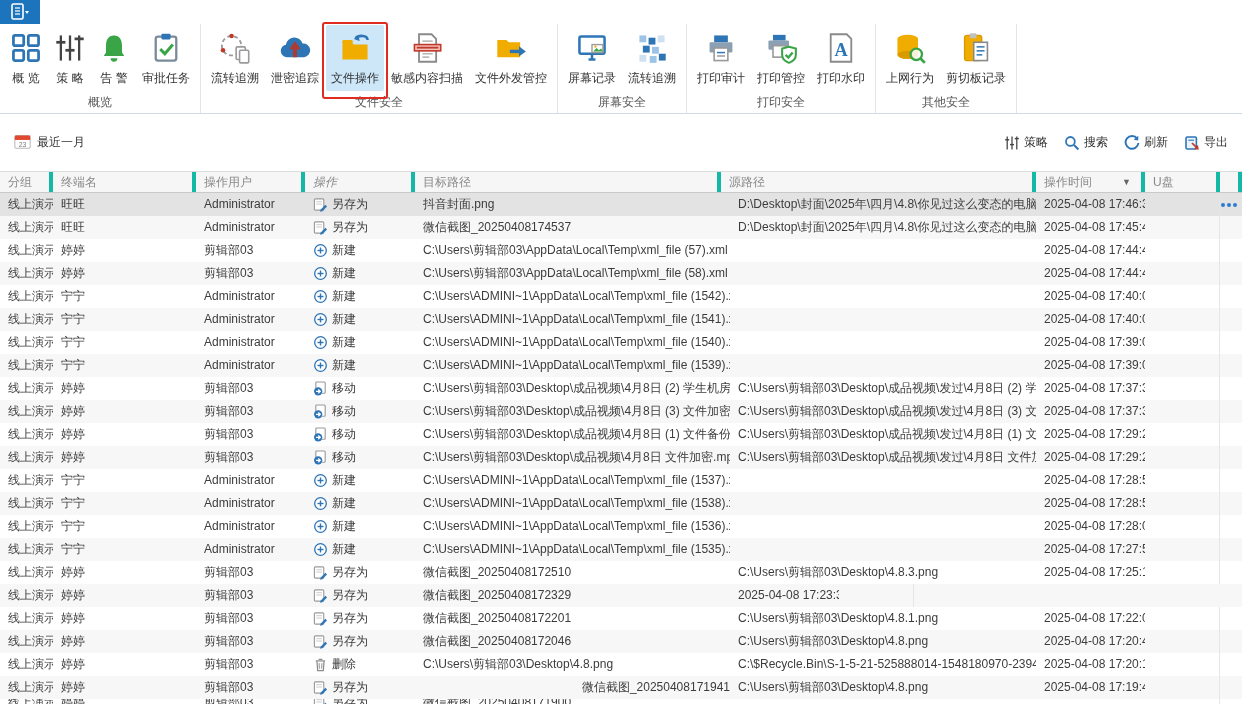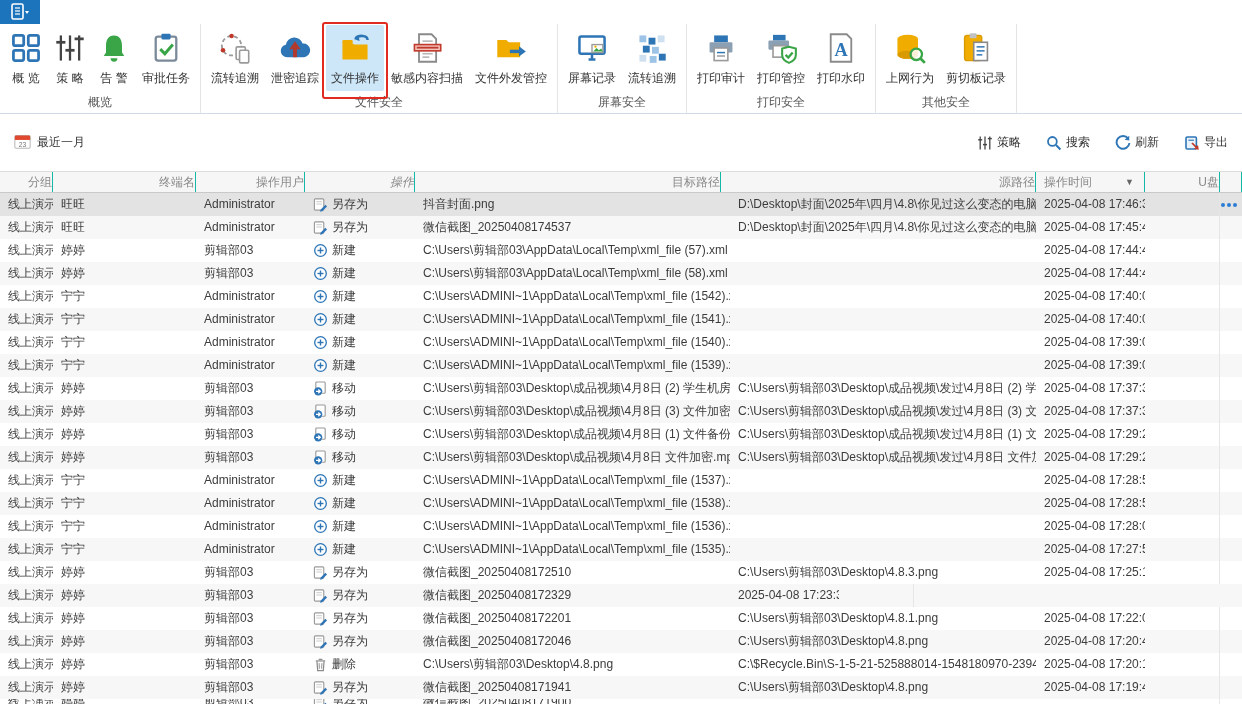--- a/index.html
+++ b/index.html
@@ -21,27 +21,27 @@
   .rbtn { position:relative; display:flex; flex-direction:column; align-items:center; justify-content:flex-start; gap:4px; padding:5px 5px 4px; margin:0 1px; font-size:12px; color:#333; cursor:pointer; border-radius:2px; }
   .rbtn .ric { height:36px; display:flex; align-items:center; justify-content:center; }
   .rbtn.hl { background:#cde7f8; }
   .rbtn.hl::after { content:""; position:absolute; left:-4px; right:-4px; top:-3px; bottom:-8px; border:2px solid #e02b20; border-radius:3px; pointer-events:none; }
   .rlabel { text-align:center; font-size:12px; color:#555; padding:3px 0 5px; }
 
   
   .filterbar { height:57px; display:flex; align-items:center; padding:0 14px; background:#fff; }
   .datefilter { display:flex; align-items:center; gap:6px; font-size:12px; color:#333; cursor:pointer; }
   .spacer { flex:1; }
-  .factions { display:flex; align-items:center; gap:25px; }
+  .factions { display:flex; align-items:center; gap:16px; }
   .faction { display:flex; align-items:center; gap:4px; font-size:12px; color:#333; cursor:pointer; }
 
   
   .tbl { width:1242px; }
   .thead { display:flex; height:22px; background:#f6f6f6; border-top:1px solid #dcdcdc; border-bottom:1px solid #c9c9c9; }
-  .th { font-size:12px; color:#8a8a8a; line-height:20px; padding-left:8px; border-right:1px solid #14b8a6; white-space:nowrap; overflow:hidden; display:flex; align-items:center; cursor:pointer;justify-content:flex-end; }
+  .th { font-size:12px; color:#8a8a8a; line-height:20px; padding-left:8px; border-right:4px solid #14b8a6; white-space:nowrap; overflow:hidden; display:flex; align-items:center; cursor:pointer; }
   .th .caret { margin-left:auto; margin-right:10px; font-size:9px; color:#666; }
   .trow { display:flex; height:23px; position:relative; cursor:pointer; }
   .trow.alt { background:#f7f7f7; }
   .trow.sel { background:#e3e3e3; }
   .trow.partial { height:6px; overflow:hidden; }
   .td { font-size:12px; color:#3c3c3c; line-height:23px; padding-left:8px; white-space:nowrap; overflow:hidden; display:flex; align-items:center; gap:4px; }
   .td.usb { border-right:1px solid #e6e6e6; }
   .ellipsis { position:absolute; right:5px; top:0; height:23px; display:flex; align-items:center; gap:2px; cursor:pointer; }
   .ellipsis i { width:4px; height:4px; border-radius:50%; background:#2b7cd3; display:block; }
 </style>
@@ -1145,21 +1145,21 @@
             <span style="display: flex;">
               <svg width="15" height="15" viewBox="0 0 16 16">
                 <rect x="1.5" y="2" width="10" height="12" rx="1" fill="#fff" stroke="#9a9a9a" stroke-width="1.2"></rect>
                 <line x1="3.5" y1="5" x2="9.5" y2="5" stroke="#c8c8c8" stroke-width="1"></line>
                 <line x1="3.5" y1="7.5" x2="9.5" y2="7.5" stroke="#c8c8c8" stroke-width="1"></line>
                 <path d="M8 13.5 L13.2 8.3 L15 10.1 L9.8 15.3 L7.6 15.7 Z" fill="#2e75b6"></path>
               </svg>
             </span>
             <span>另存为</span>
           </div>
-          <div class="td" style="width: 315px;">
+          <div class="td" style="width: 315px; justify-content: flex-end;">
             <span>微信截图_20250408171941</span>
           </div>
           <div class="td" style="width: 306px;">
             <span>C:\Users\剪辑部03\Desktop\4.8.png</span>
           </div>
           <div class="td" style="width: 109px;">
             <span>2025-04-08 17:19:45</span>
           </div>
           <div class="td usb" style="width: 75px;">
             <span></span>

